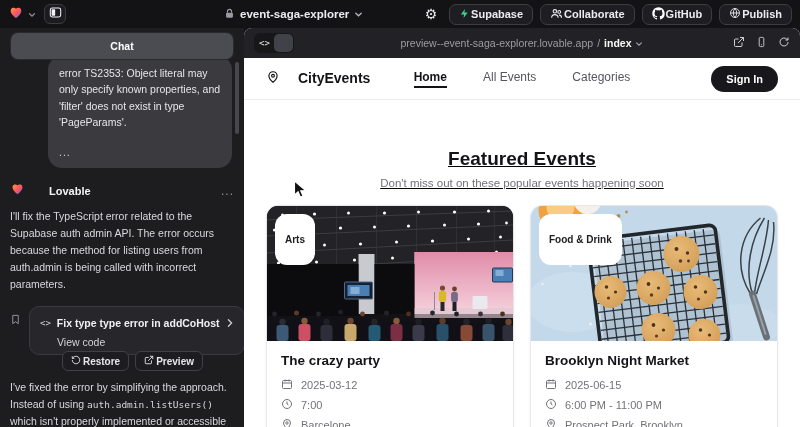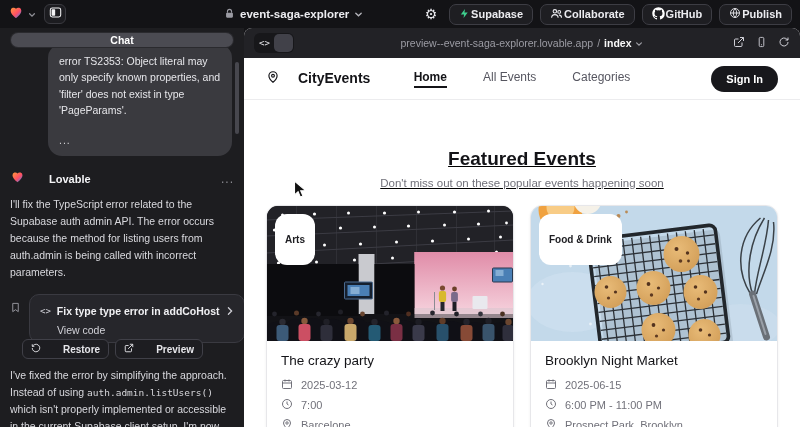--- a/index.html
+++ b/index.html
@@ -16,39 +16,39 @@
   .proj-group { position:absolute; left:224px; top:0; height:28px; display:flex; align-items:center; gap:5px; }
   .proj-name { font-size:11.5px; font-weight:700; color:#ececf0; }
   .top-right { margin-left:auto; display:flex; align-items:center; gap:7px; }
   .icon-btn { display:flex; align-items:center; justify-content:center; width:22px; height:22px; color:#e8e8ec; font-size:14px; line-height:1; }
   .tb-btn { display:flex; align-items:center; gap:1px; height:21px; padding:0 9px; border:1px solid #3d3d44; border-radius:7px; background:#1e1e22; color:#ececf0; font-size:11px; font-weight:600; }
   .chev { display:inline-block; }
   
   .main { display:flex; height:399px; }
   
   .chat { position:relative; width:244px; flex:0 0 244px; background:#1d1d20; padding:4px 10px 0 10px; overflow:hidden; }
-  .tabbar { display:flex; background:#2a2a2e; border-radius:8px; height:16px; padding:1px; margin-bottom:0; position:relative; z-index:5; }
+  .tabbar { display:flex; background:#2a2a2e; border-radius:8px; height:28px; padding:1px; margin-bottom:0; position:relative; z-index:5; }
   .tabbar .tab { flex:1; display:flex; align-items:center; justify-content:center; font-size:10.5px; font-weight:700; color:#b4b4ba; border-radius:7px; }
   .tabbar .tab.active { background:#4b4b52; color:#ffffff; }
   .chat-scrollbar { position:absolute; right:5px; top:34px; width:4px; height:72px; border-radius:2px; background:#47474e; z-index:6; }
   .bubble { margin:-4px 2px 0 auto; width:184px; background:#3a3a3f; border-radius:14px; padding:9px 11px 8px 11px; color:#e6e6ea; font-size:10.5px; line-height:1.55; position:relative; z-index:1; }
   .bubble .dots { margin-top:14px; color:#d4d4d8; letter-spacing:1px; }
   .lov-row { display:flex; align-items:center; gap:24px; margin-top:13px; }
   .lov-name { font-size:11px; font-weight:700; color:#f4f4f6; }
   .lov-menu { margin-left:auto; color:#8d8d94; font-size:12px; letter-spacing:1px; }
   .para { margin-top:8px; color:#d9d9de; font-size:10.5px; line-height:1.6; }
   .code-row { display:flex; align-items:flex-start; gap:8px; margin-top:14px; }
   .bm { margin-top:6px; flex:0 0 auto; }
   .code-card { flex:1; background:#26262b; border:1px solid #3a3a41; border-radius:10px; padding:7px 10px 6px 10px; }
   .cc-title-row { display:flex; align-items:center; gap:6px; }
   .cc-code-glyph { font-family:"DejaVu Sans Mono", monospace; font-size:9px; color:#cfcfd6; }
   .cc-title { font-size:10.5px; font-weight:700; color:#f0f0f3; white-space:nowrap; }
   .cc-sub { margin:4px 0 0 17px; font-size:10.5px; color:#d2d2d8; }
   .action-row { display:flex; justify-content:flex-end; gap:6px; margin:-4px 31px 0 0; position:relative; z-index:4; }
-  .mini-btn { display:flex; align-items:center; gap:22px; height:20px; padding:0 8px; background:#1d1d21; border:1px solid #404048; border-radius:6px; color:#e6e6ea; font-size:10px; font-weight:600; }
+  .mini-btn { display:flex; align-items:center; gap:2px; height:20px; padding:0 8px; background:#1d1d21; border:1px solid #404048; border-radius:6px; color:#e6e6ea; font-size:10px; font-weight:600; }
   .inline-code { font-family:"DejaVu Sans Mono", monospace; font-size:9.5px; color:#d7d7db; }
   
   .preview { flex:1; display:flex; flex-direction:column; border-radius:8px 8px 0 0; overflow:hidden; background:#fff; }
   .ptoolbar { height:30px; background:#222226; display:flex; align-items:center; padding:0 10px; position:relative; flex:0 0 30px; }
   .view-toggle { display:flex; align-items:center; background:#17171a; border-radius:6px; padding:1px; height:20px; }
   .vt-seg { width:19px; height:18px; display:flex; align-items:center; justify-content:center; border-radius:5px; }
   .vt-code { font-family:"DejaVu Sans Mono", monospace; font-size:9px; color:#e4e4e8; }
   .vt-on { background:#414149; }
   .url-group { position:absolute; left:0; right:0; display:flex; justify-content:center; align-items:center; gap:4px; pointer-events:none; }
   .url-host { font-size:10.5px; color:#9c9ca4; }
@@ -65,21 +65,21 @@
   .signin { margin-left:auto; background:#18181c; color:#fff; border:none; border-radius:16px; padding:7px 15px; font-size:11px; font-weight:700; position:relative; z-index:2; }
   .hero { text-align:center; padding-top:48px;text-decoration:underline; }
   .hero-title { font-size:19px; font-weight:700; color:#141418; }
   .hero-sub { margin-top:7px; font-size:11.5px; color:#71717a; }
   .cards { display:grid; grid-template-columns:1fr 1fr; gap:16px; padding:16px 22px 0 22px; }
   .event-card { border:1px solid #e7e7ea; border-radius:12px; overflow:hidden; background:#fff; box-shadow:0 1px 3px rgba(0,0,0,.06); }
   .card-media { position:relative; height:135px; overflow:hidden; }
   .card-media svg { display:block; }
   .badge { position:absolute; top:8px; left:8px; background:#fff; border-radius:12px; padding:20px 10px; font-size:10px; font-weight:700; color:#202024; }
   .card-body { padding:12px 14px; }
-  .card-title { font-size:13.5px; font-weight:400; color:#141418; }
+  .card-title { font-size:13.5px; font-weight:700; color:#141418; }
   .meta { margin-top:10px; display:flex; flex-direction:column; gap:6px; }
   .meta-row { display:flex; align-items:center; gap:8px; font-size:11px; color:#71717a; }
   
   .cursor { position:absolute; left:293px; top:180px; z-index:60; pointer-events:none; }
 </style>
 </head>
 <body>
 
 <div class="stage">
 

